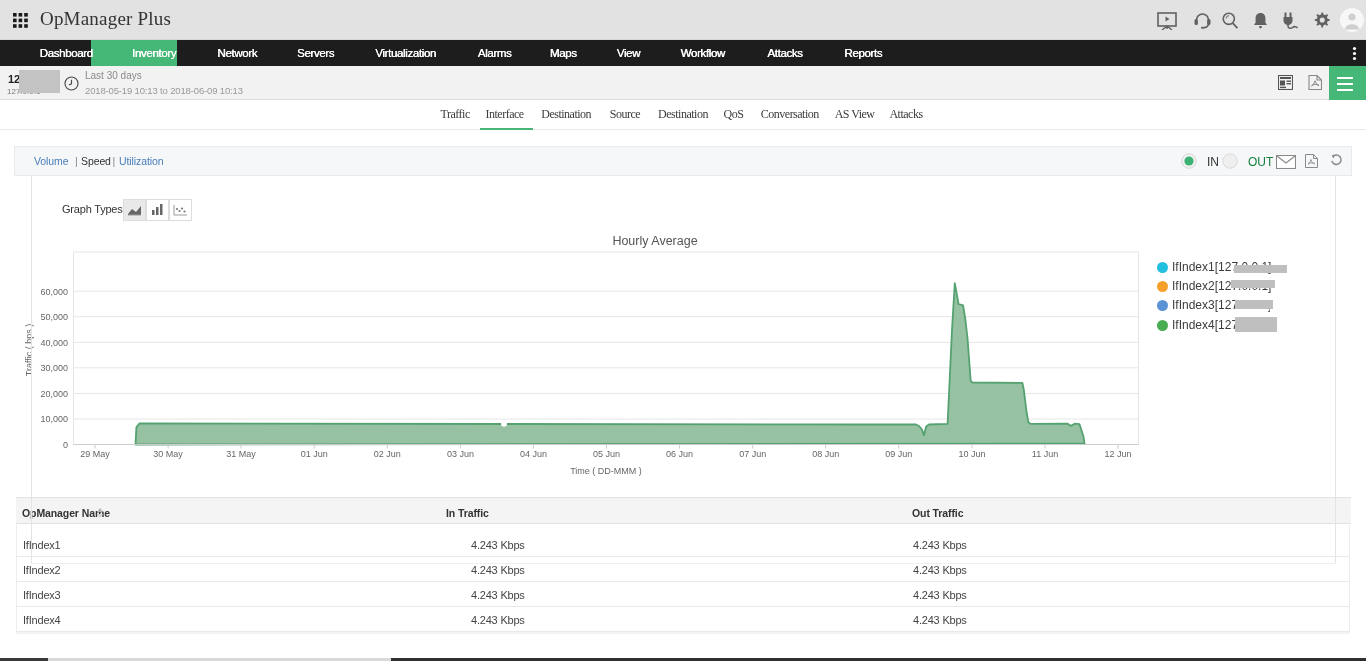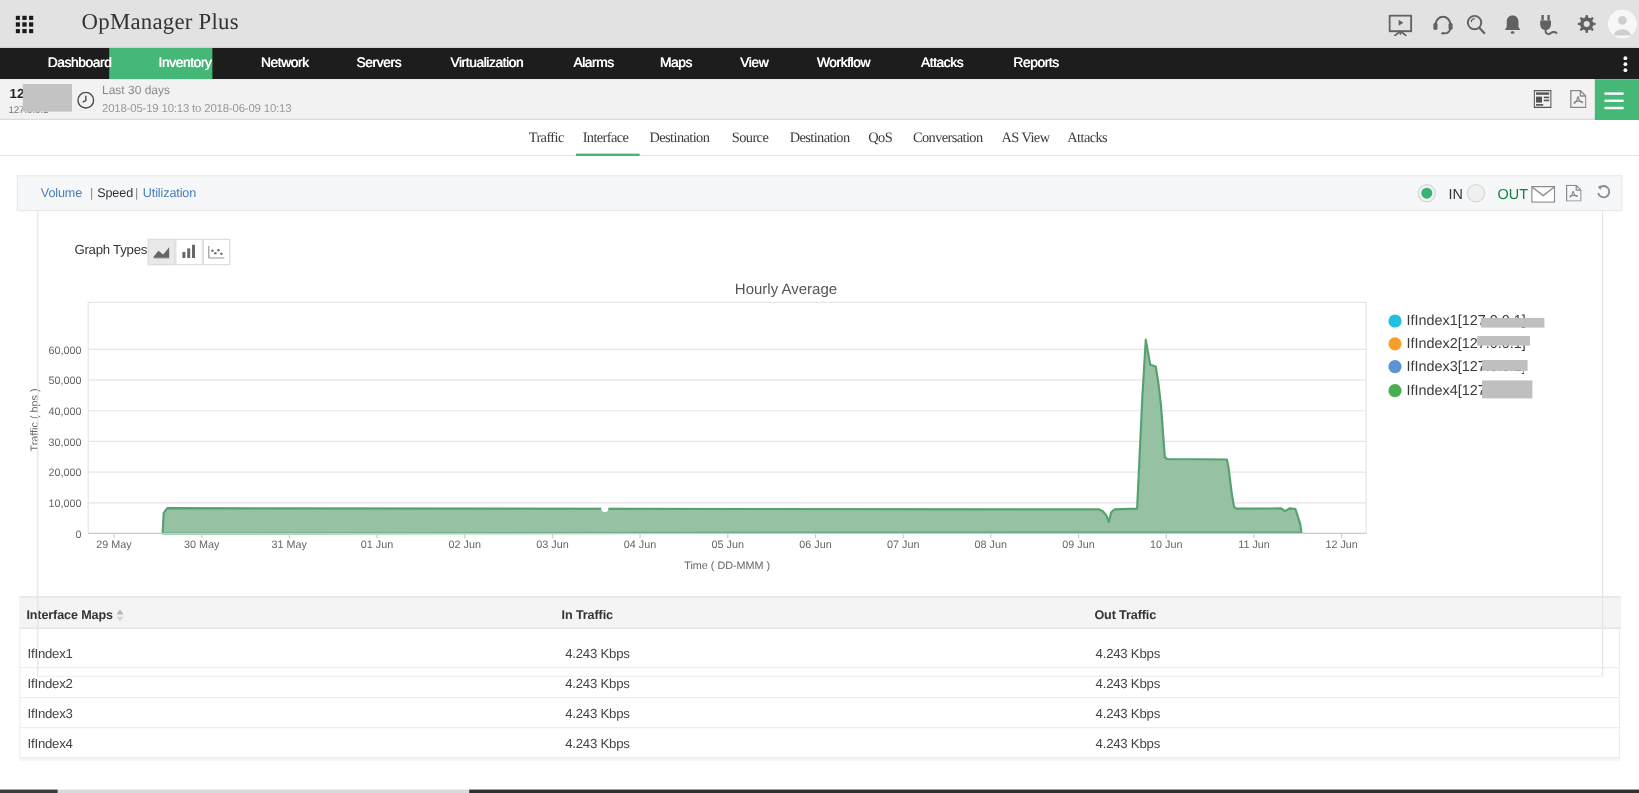--- a/index.html
+++ b/index.html
@@ -2,21 +2,21 @@
 <html><head>
 <meta charset="utf-8">
 <style>
 * { margin:0; padding:0; box-sizing:border-box; }
 html,body { width:1366px; height:661px; overflow:hidden; background:#fff;
   font-family:"Liberation Sans", sans-serif; position:relative; }
 .abs { position:absolute; }
 
 #topbar { position:absolute; left:0; top:0; width:1366px; height:40px; background:#e2e2e2; border-bottom:1px solid #d4d4d4; }
 #apptitle { position:absolute; left:40px; top:8px; font-family:"Liberation Serif", serif;
-  font-size:19px; color:#333; letter-spacing:0.2px;margin-left:28px; }
+  font-size:19px; color:#333; letter-spacing:0.2px; }
 .ticon { position:absolute; top:12px; color:#616161; }
 
 #nav { position:absolute; left:0; top:40px; width:1366px; height:26px; background:#1d1d1d; }
 .navitem { position:absolute; top:0; height:26px; line-height:26px; color:#fff;
   font-size:11.5px; letter-spacing:-0.35px; text-shadow:0.4px 0 0 #fff; transform:translateX(-50%); white-space:nowrap;margin-left:20px; }
 #inv-bg { position:absolute; left:91px; top:0; width:86px; height:26px; background:#45b877; }
 
 #crumb { position:absolute; left:0; top:66px; width:1366px; height:34px; background:#f2f2f2;
   border-bottom:1px solid #dcdcdc; }
 #hamb { position:absolute; left:1329px; top:66px; width:37px; height:34px; background:#45b877; }
@@ -325,26 +325,26 @@
 <div class="ltext" style="left:1172px;top:278.9px;width:102px;overflow:hidden">IfIndex2[127.0.0.1]</div>
 <div class="lblur" style="left:1231px;top:279.5px;width:44px;height:8.5px"></div>
 <div class="ldot" style="left:1156.5px;top:300.3px;background:#5b93d5"></div>
 <div class="ltext" style="left:1172px;top:298.3px;width:98px;overflow:hidden">IfIndex3[127.0.0.1]</div>
 <div class="lblur" style="left:1234.5px;top:300px;width:38px;height:8.5px"></div>
 <div class="ldot" style="left:1156.5px;top:319.7px;background:#49ad52"></div>
 <div class="ltext" style="left:1172px;top:317.7px;width:105px;overflow:hidden">IfIndex4[127.0.0.1]</div>
 <div class="lblur" style="left:1234.5px;top:316.5px;width:42px;height:15.5px"></div>
 
 <div id="thead">
-  <span class="th" style="left:6px">Interface Maps</span>
+  <span class="th" style="left:6px">OpManager Name</span>
   <svg class="abs" style="left:80px;top:9px" width="8" height="12">
     <path d="M4 1 L7 5 L1 5 Z" fill="#b5b5b5"></path>
       <path d="M4 11 L7 7 L1 7 Z" fill="#d5d5d5"></path>
   </svg>
-  <span class="th" style="left:452px">In Traffic</span>
+  <span class="th" style="left:430px">In Traffic</span>
   <span class="th" style="left:896px">Out Traffic</span>
 </div>
 <div class="trow" style="top:525px;height:32px">
   <span class="td" style="left:6px;top:14px">IfIndex1</span>
   <span class="td" style="left:454px;top:14px">4.243 Kbps</span>
   <span class="td" style="left:896px;top:14px">4.243 Kbps</span>
 </div>
 <div class="trow" style="top:557px;height:25px">
   <span class="td" style="left:6px;top:7px">IfIndex2</span>
   <span class="td" style="left:454px;top:7px">4.243 Kbps</span>

